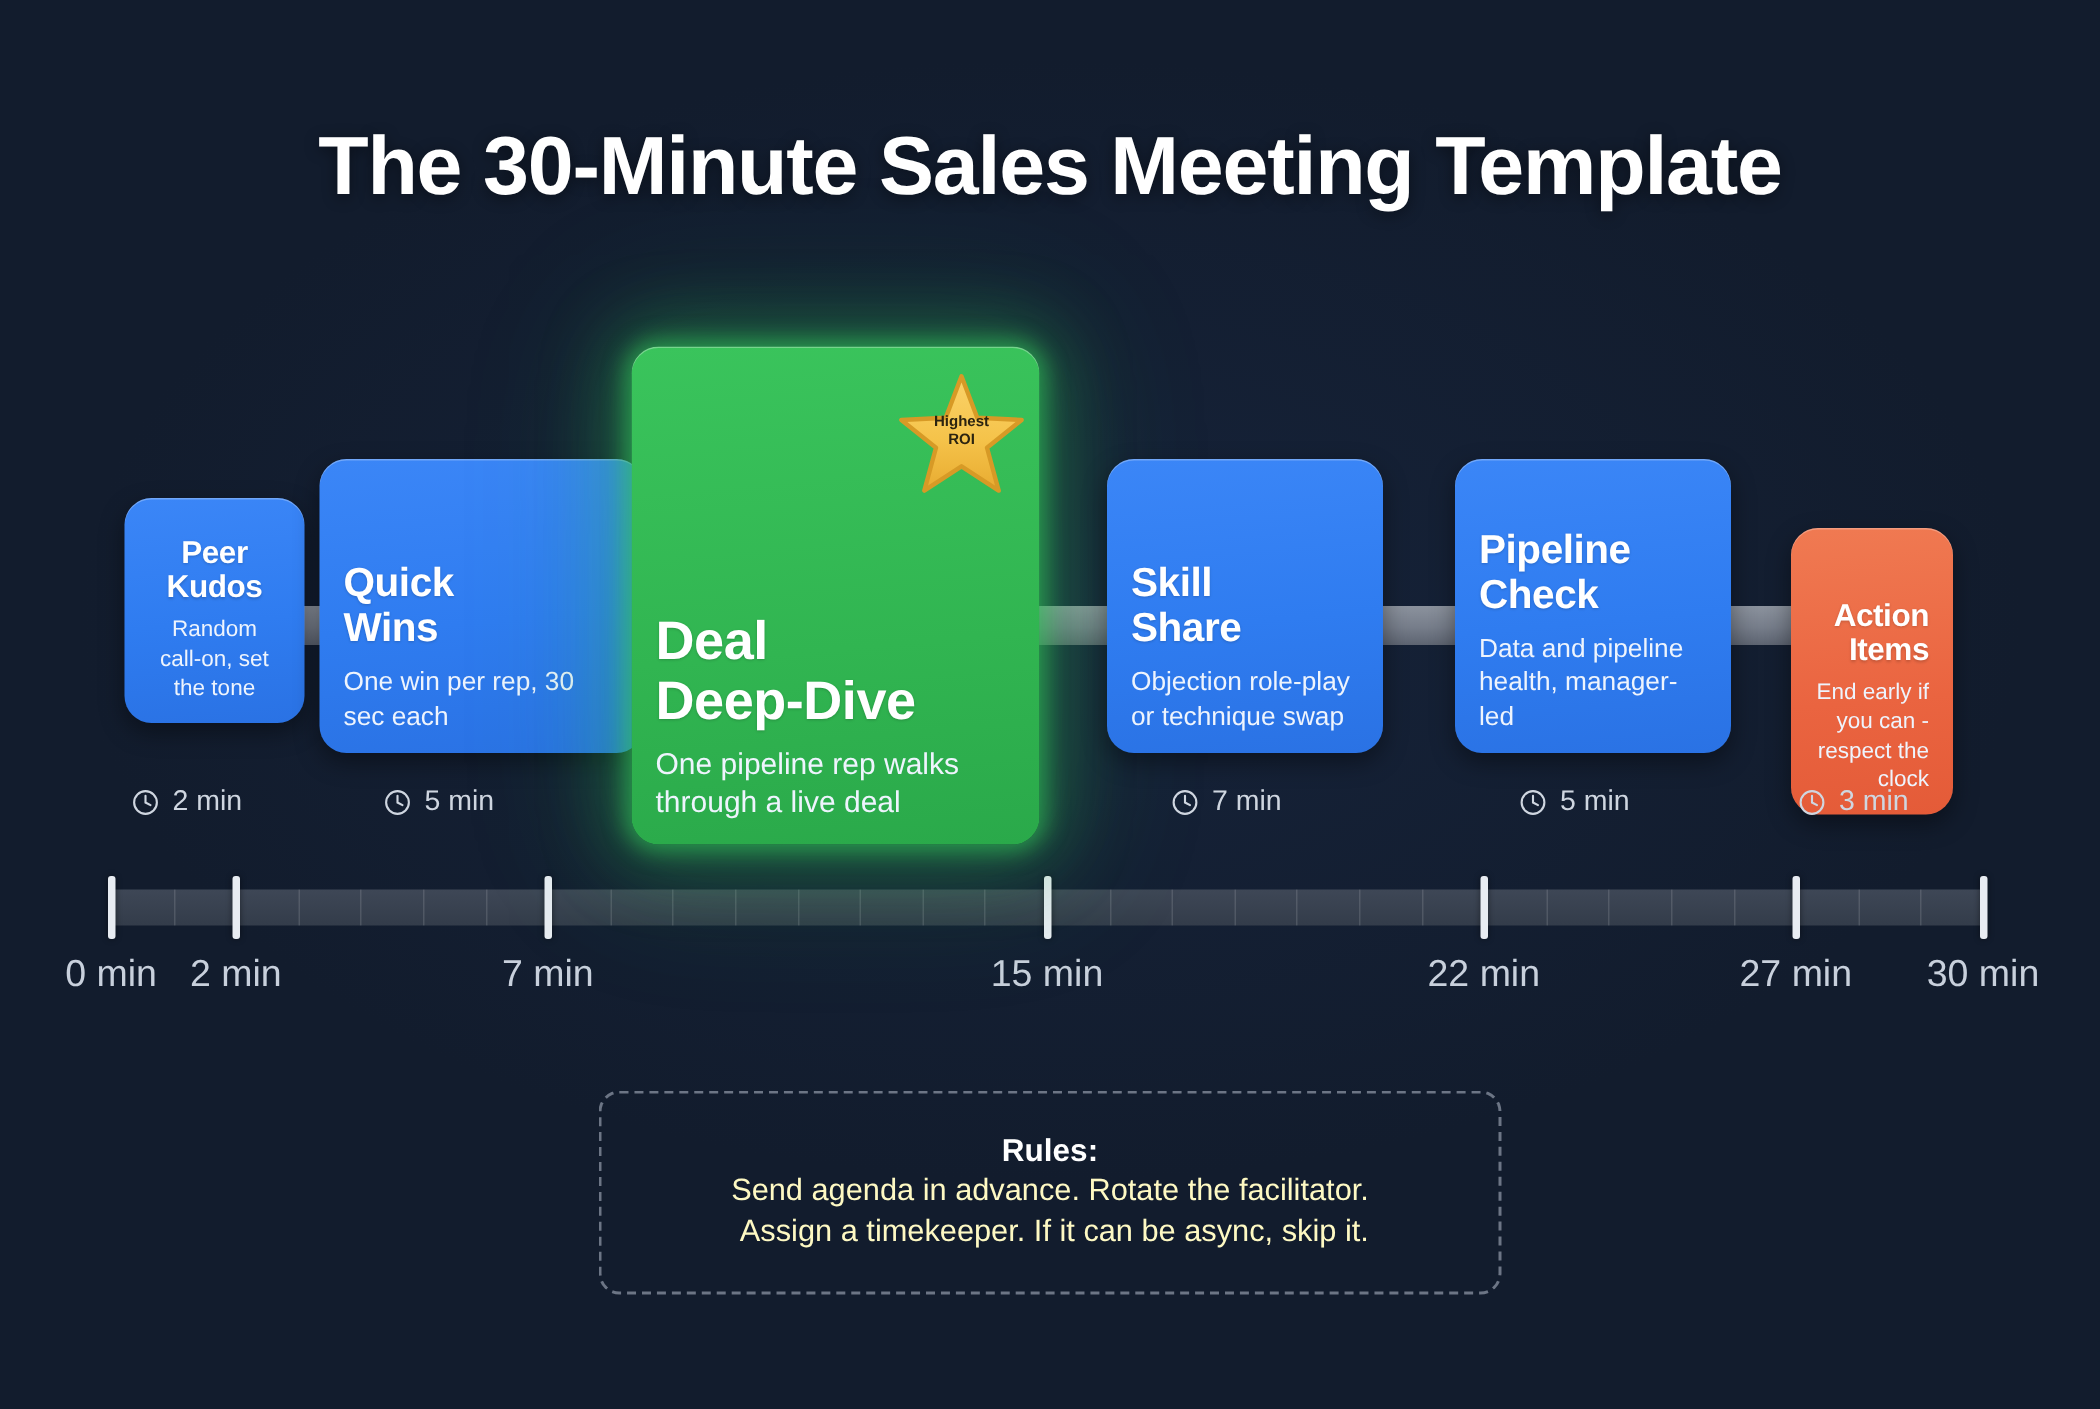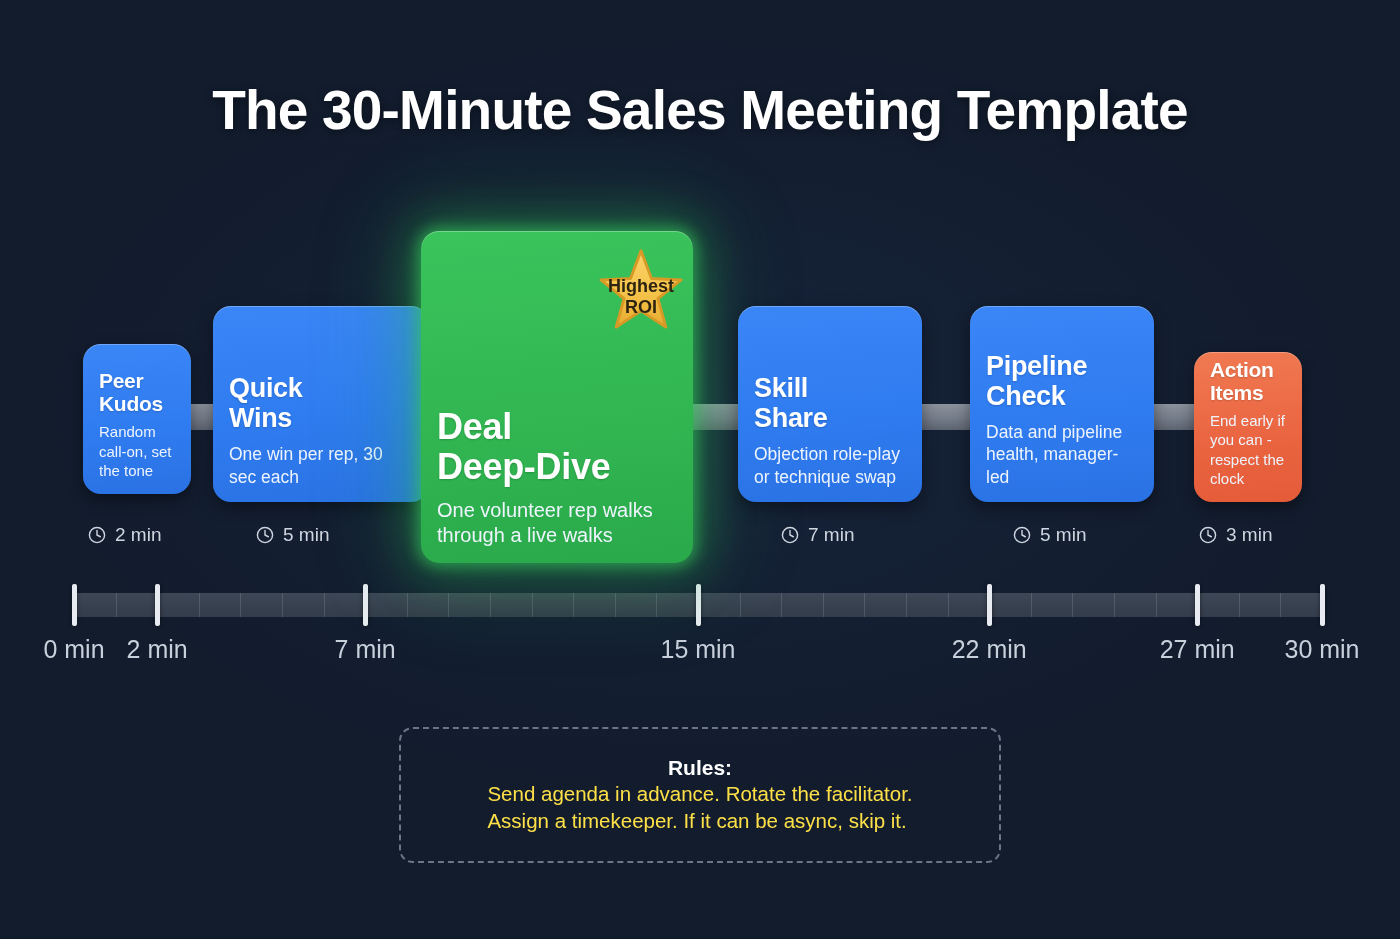--- a/index.html
+++ b/index.html
@@ -127,21 +127,21 @@
     z-index: 6;
     width: 92px;
     height: 88px;
   }
   #star-badge .star-label {
     position: absolute;
     left: 0;
     top: 27px;
     width: 92px;
     text-align: center;
-    font-size: 18px;
+    font-size: 10px;
     font-weight: bold;
     color: #2c2410;
     line-height: 1.18;
     pointer-events: none;
   }
 
   
   #ruler {
     position: absolute;
     left: 74px;
@@ -191,40 +191,40 @@
     align-items: center;
     justify-content: center;
     padding: 10px 18px;
   }
   #rules-title {
     color: #ffffff;
     font-size: 21px;
     font-weight: bold;
   }
   #rules-body {
-    color: #fde047;
+    color: #fef9c3;
     font-size: 20.5px;
     line-height: 1.32;
-    text-align: left;
+    text-align: right;
     white-space: pre-line;
   }
 </style>
 </head>
 <body>
 
 <div id="title">The 30-Minute Sales Meeting Template</div>
 
 <div id="stage">
 
 <div class="connector" style="left: 183px; width: 38px; top: 404px;"></div>
     <div class="connector" style="left: 389px; width: 40px; top: 404px;"></div>
     <div class="connector" style="left: 685px; width: 61px; top: 404px;"></div>
     <div class="connector" style="left: 914px; width: 64px; top: 404px;"></div>
     <div class="connector" style="left: 1146px; width: 56px; top: 404px;"></div>
-    <div class="card blue tier-s" style="left: 83px; top: 344px; width: 108px; height: 150px;">
+    <div class="card blue tier-s" style="left: 83px; top: 332px; width: 120px; height: 150px; text-align: center;">
       <div>
         <div class="card-title">Peer<br>Kudos</div>
         <div class="card-desc">Random call-on, set the tone</div>
       </div>
     </div>
     <div class="duration" style="left: 87px; top: 524px;">
       <svg class="clock" width="20" height="20" viewBox="0 0 24 24" fill="none" stroke="#cfd6e0" stroke-width="1.7" stroke-linecap="round">
         <circle cx="12" cy="12" r="9.1"></circle>
         <path d="M12 6.6 V12 L16 14.1"></path>
       </svg>
@@ -239,21 +239,21 @@
     <div class="duration" style="left: 255px; top: 524px;">
       <svg class="clock" width="20" height="20" viewBox="0 0 24 24" fill="none" stroke="#cfd6e0" stroke-width="1.7" stroke-linecap="round">
         <circle cx="12" cy="12" r="9.1"></circle>
         <path d="M12 6.6 V12 L16 14.1"></path>
       </svg>
       <span>5 min</span>
     </div>
     <div class="card green tier-l" style="left: 421px; top: 231px; width: 272px; height: 332px;">
       <div>
         <div class="card-title">Deal<br>Deep-Dive</div>
-        <div class="card-desc">One volunteer rep walks through a live walks</div>
+        <div class="card-desc">One pipeline rep walks through a live deal</div>
       </div>
     </div>
     <div id="star-badge" style="left: 595px; top: 249px;"><svg width="92" height="88" viewBox="0 0 100 96">
         <defs>
           <linearGradient id="sg" x1="0" y1="0" x2="0" y2="1">
             <stop offset="0%" stop-color="#fbd36a"></stop>
             <stop offset="55%" stop-color="#f5c34a"></stop>
             <stop offset="100%" stop-color="#e8ab31"></stop>
           </linearGradient>
         </defs>
@@ -278,21 +278,21 @@
         <div class="card-desc">Data and pipeline health, manager-led</div>
       </div>
     </div>
     <div class="duration" style="left: 1012px; top: 524px;">
       <svg class="clock" width="20" height="20" viewBox="0 0 24 24" fill="none" stroke="#cfd6e0" stroke-width="1.7" stroke-linecap="round">
         <circle cx="12" cy="12" r="9.1"></circle>
         <path d="M12 6.6 V12 L16 14.1"></path>
       </svg>
       <span>5 min</span>
     </div>
-    <div class="card orange tier-s" style="left: 1194px; top: 352px; width: 108px; height: 150px;">
+    <div class="card orange tier-s" style="left: 1194px; top: 352px; width: 108px; height: 191px; text-align: right;">
       <div>
         <div class="card-title">Action<br>Items</div>
         <div class="card-desc">End early if you can - respect the clock</div>
       </div>
     </div>
     <div class="duration" style="left: 1198px; top: 524px;">
       <svg class="clock" width="20" height="20" viewBox="0 0 24 24" fill="none" stroke="#cfd6e0" stroke-width="1.7" stroke-linecap="round">
         <circle cx="12" cy="12" r="9.1"></circle>
         <path d="M12 6.6 V12 L16 14.1"></path>
       </svg>

